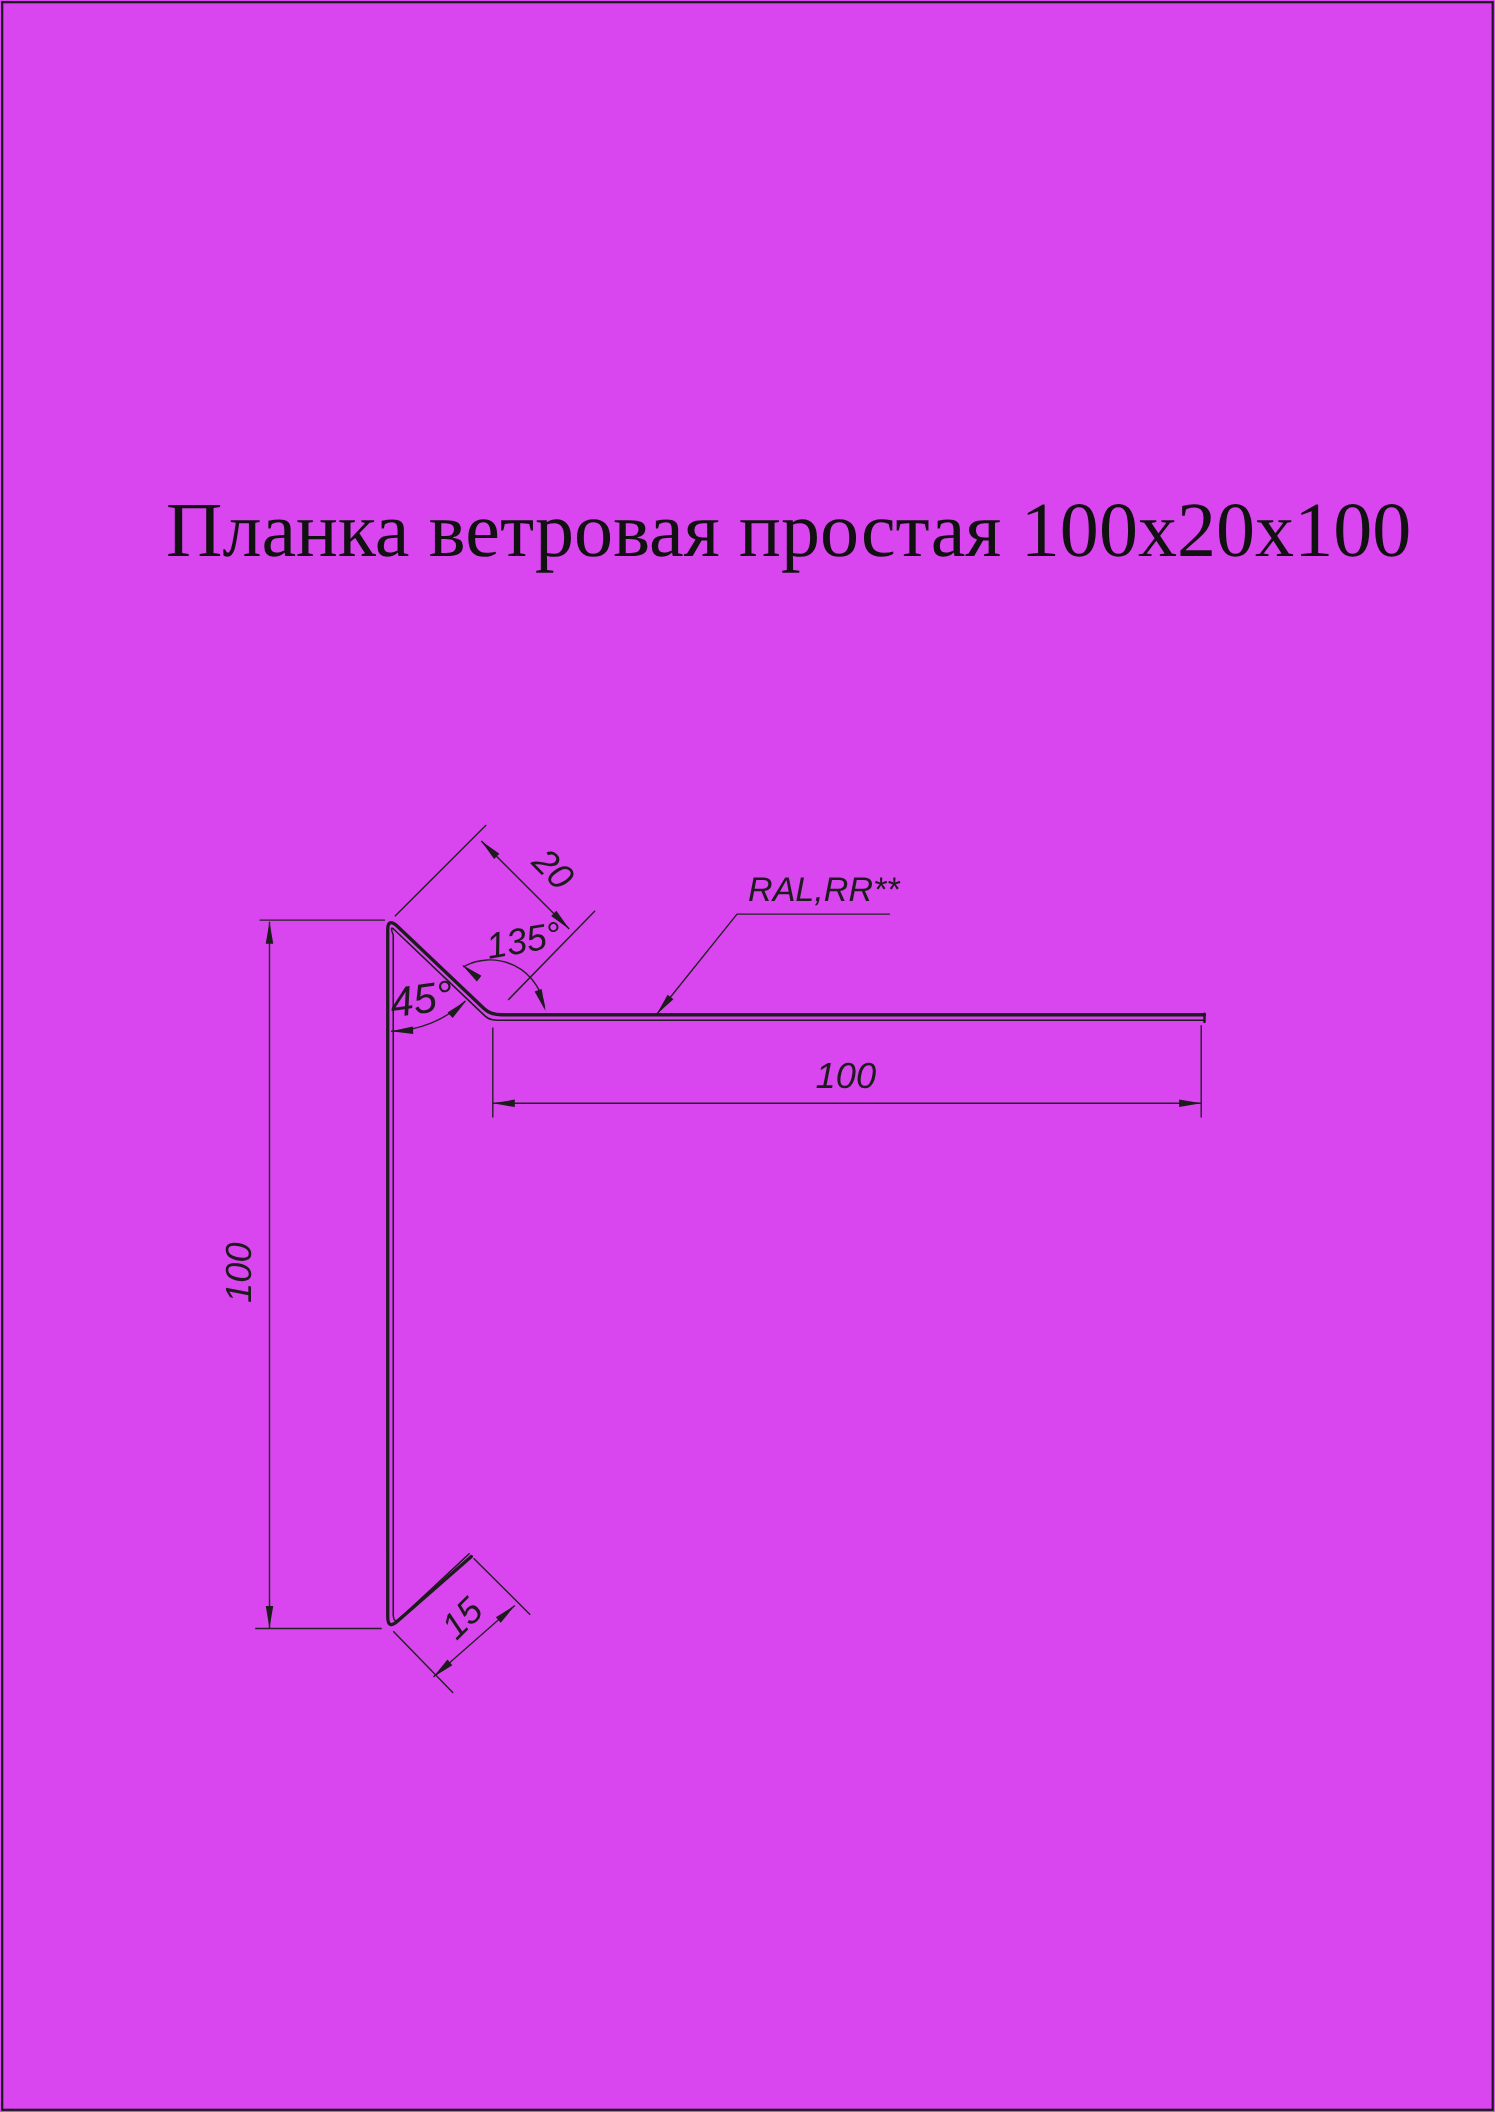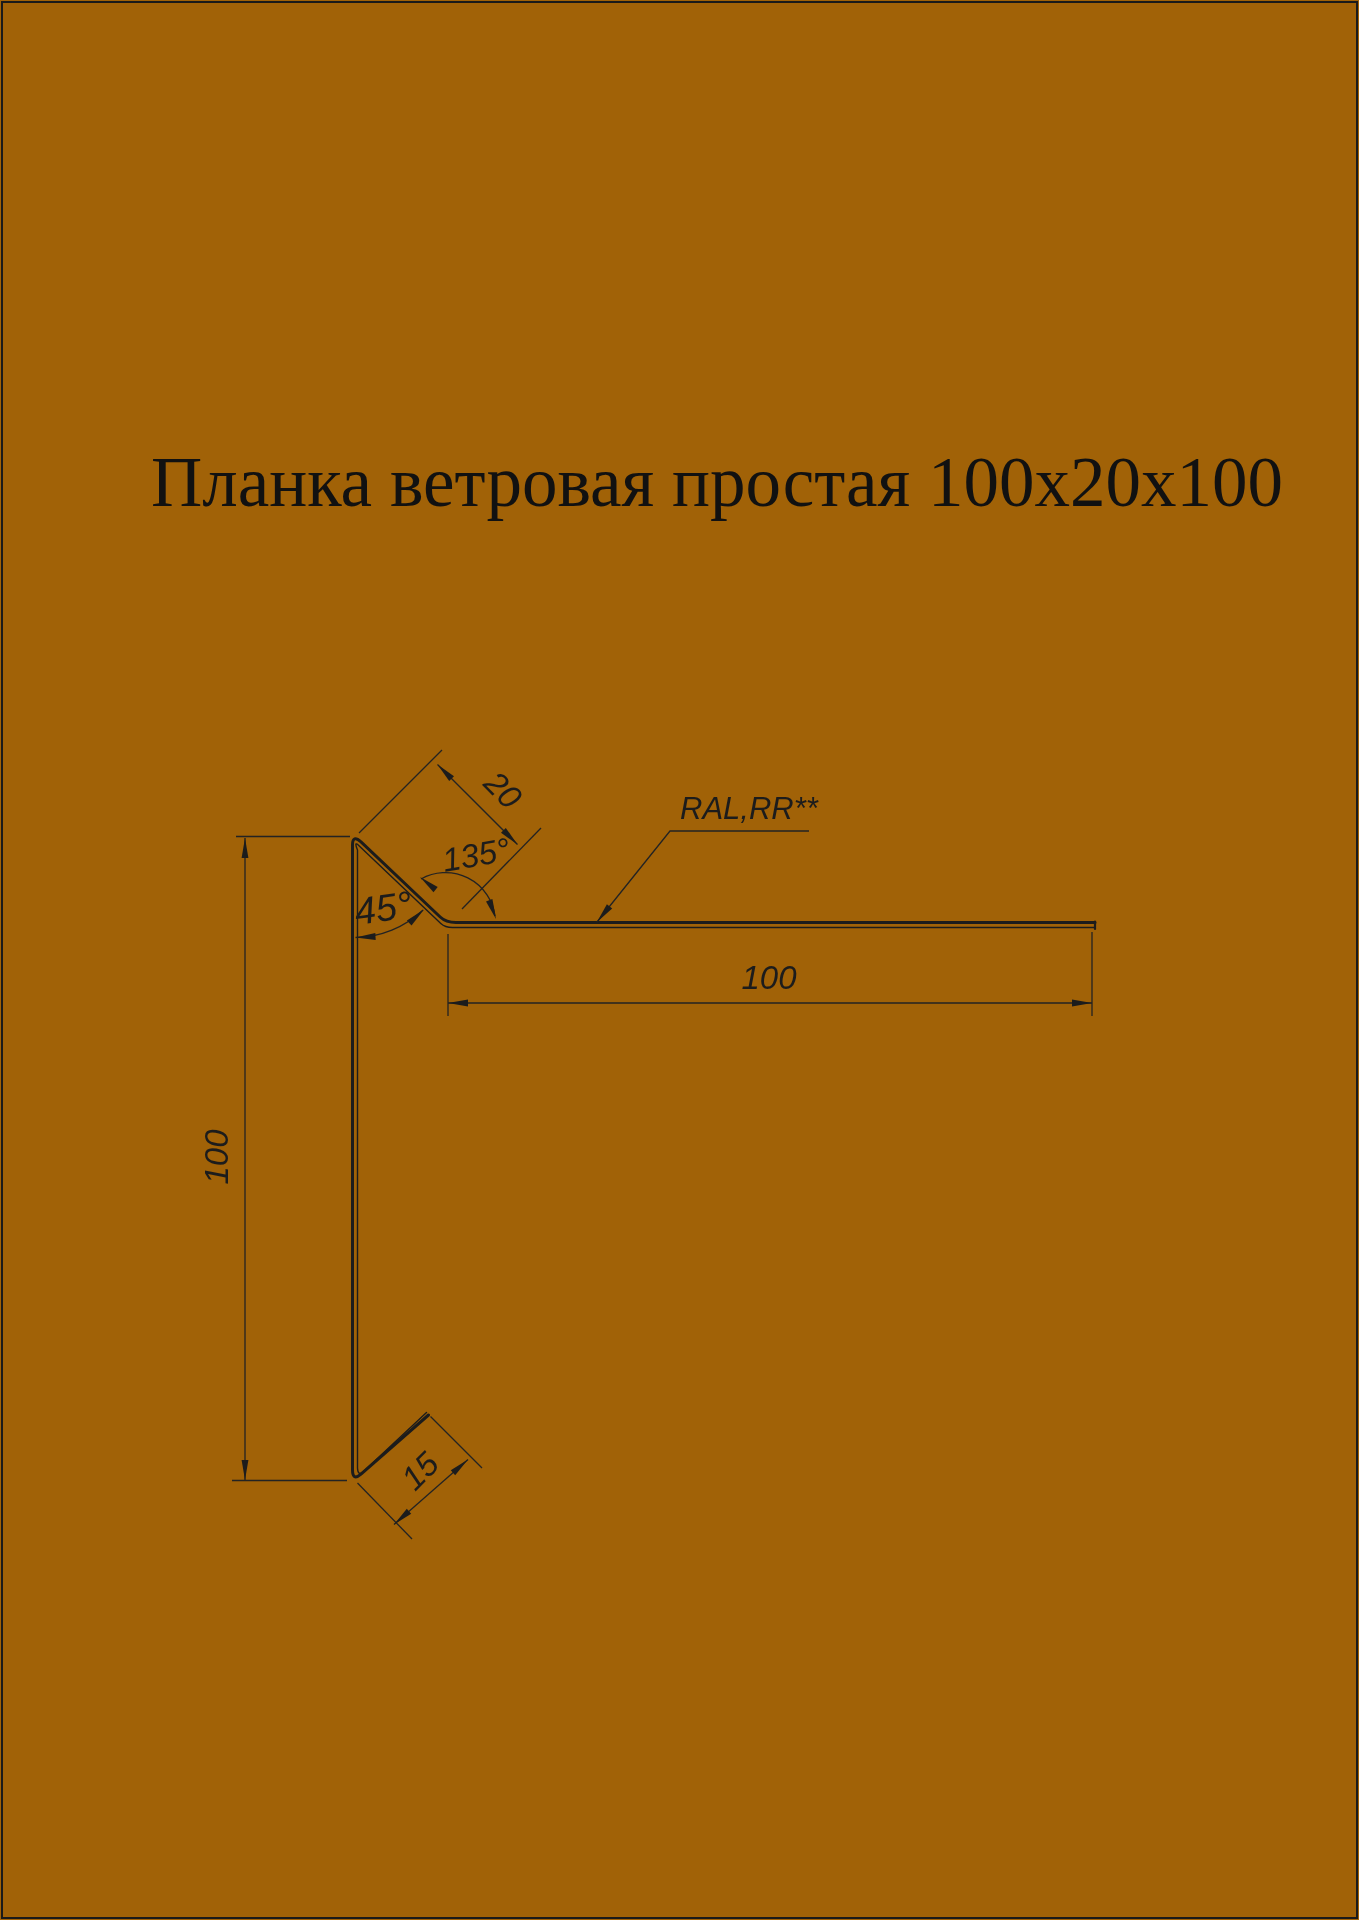--- a/index.html
+++ b/index.html
@@ -1,19 +1,19 @@
 <!DOCTYPE html>
 <html><head>
 <meta charset="utf-8">
 <style>
   html,body{margin:0;padding:0;background:#e8e8e8;}
   .page{
     position:relative;
     width:1359px;height:1920px;
-    background:#a16207;
+    background:#d946ef;
     overflow:hidden;
     font-family:"Liberation Sans",sans-serif;
   }
   .page-frame{
     position:absolute;inset:1px;
     border:2px solid #1a1a1a;
     pointer-events:none;
   }
   .drawing-title{
     position:absolute;

